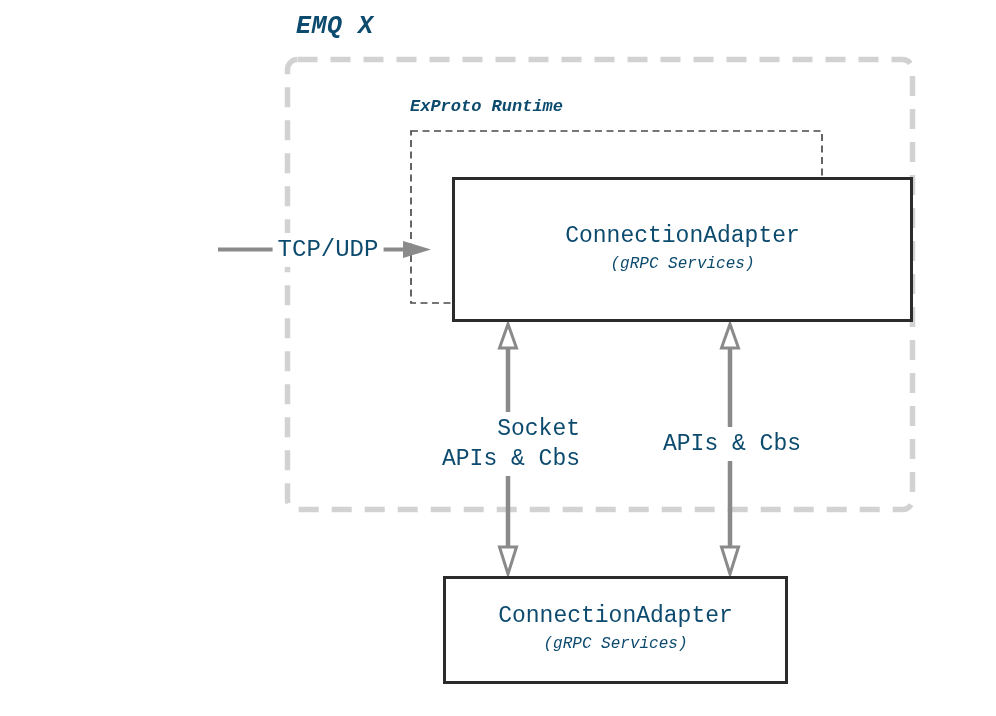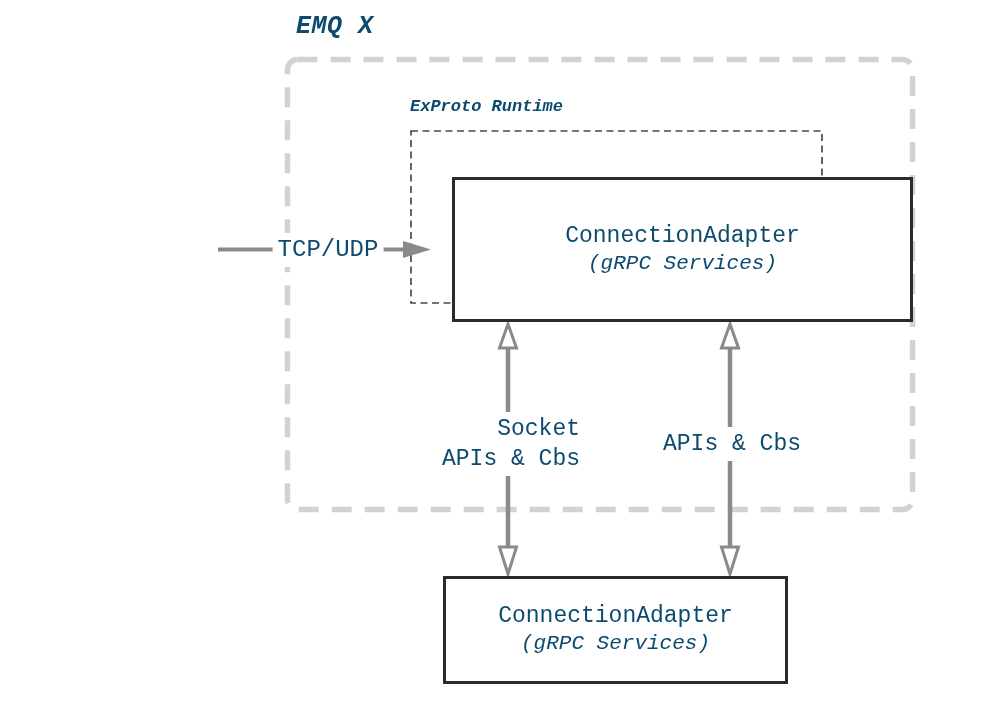--- a/index.html
+++ b/index.html
@@ -51,21 +51,21 @@
     left: 443px;
     top: 576px;
     width: 345px;
     height: 108px;
   }
   .node-title {
     font-size: 23px;
     line-height: 28px;
   }
   .node-subtitle {
-    font-size: 21px;
+    font-size: 16px;
     line-height: 28px;
     font-style: italic;
   }
   .label {
     position: absolute;
     z-index: 3;
     white-space: nowrap;
   }
   .diagram-title {
     left: 296px;

